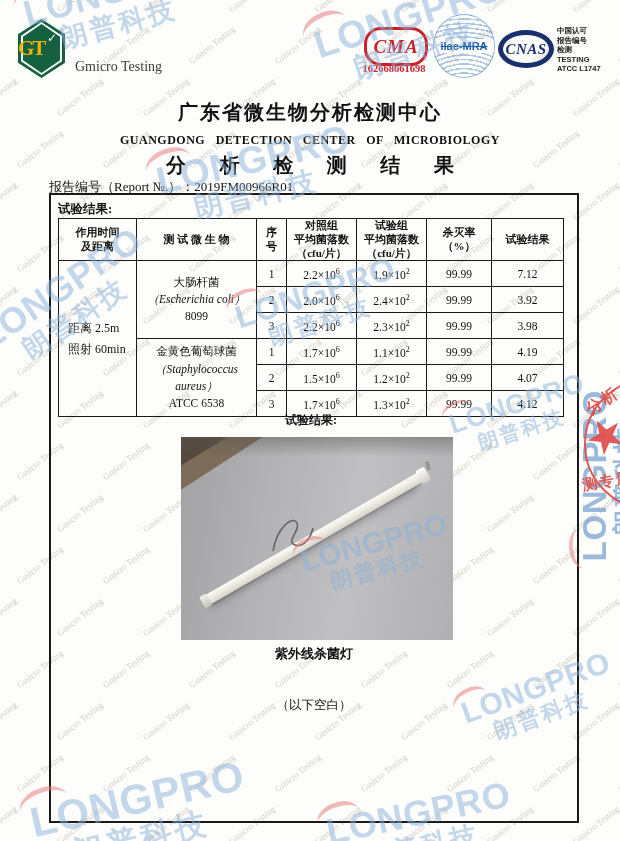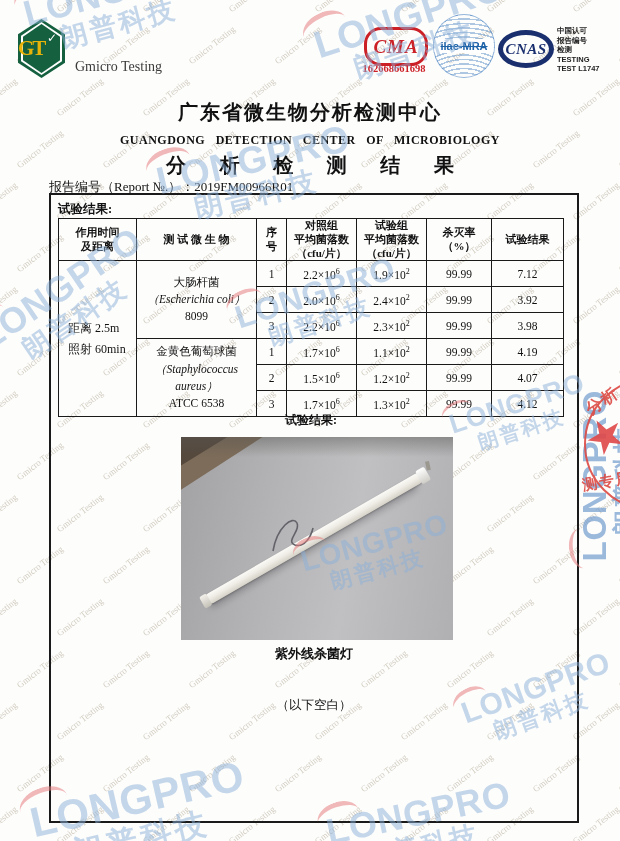--- a/index.html
+++ b/index.html
@@ -333,21 +333,21 @@
 
   <div class="abs cnas">
     <span class="cnas-ring"></span>
     <span class="cnas-text">CNAS</span>
   </div>
   <div class="abs cnas-lines">
     <div>中国认可</div>
     <div>报告编号</div>
     <div>检测</div>
     <div>TESTING</div>
-    <div>TEST L1747</div>
+    <div>ATCC L1747</div>
   </div>
 
   <div class="abs title-block">
     <div class="t-cn1">广东省微生物分析检测中心</div>
     <div class="t-en1">GUANGDONG DETECTION CENTER OF MICROBIOLOGY</div>
     <div class="t-cn2">分 析 检 测 结 果</div>
   </div>
 
   <div class="abs report-line">
     <span>报告编号（Report №.）：</span><span>2019FM00966R01</span>

